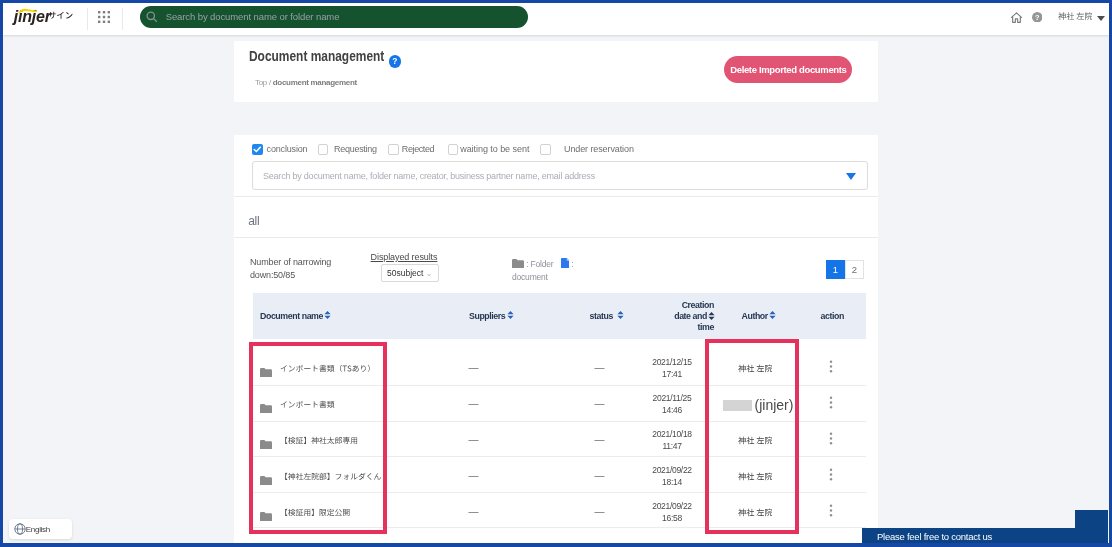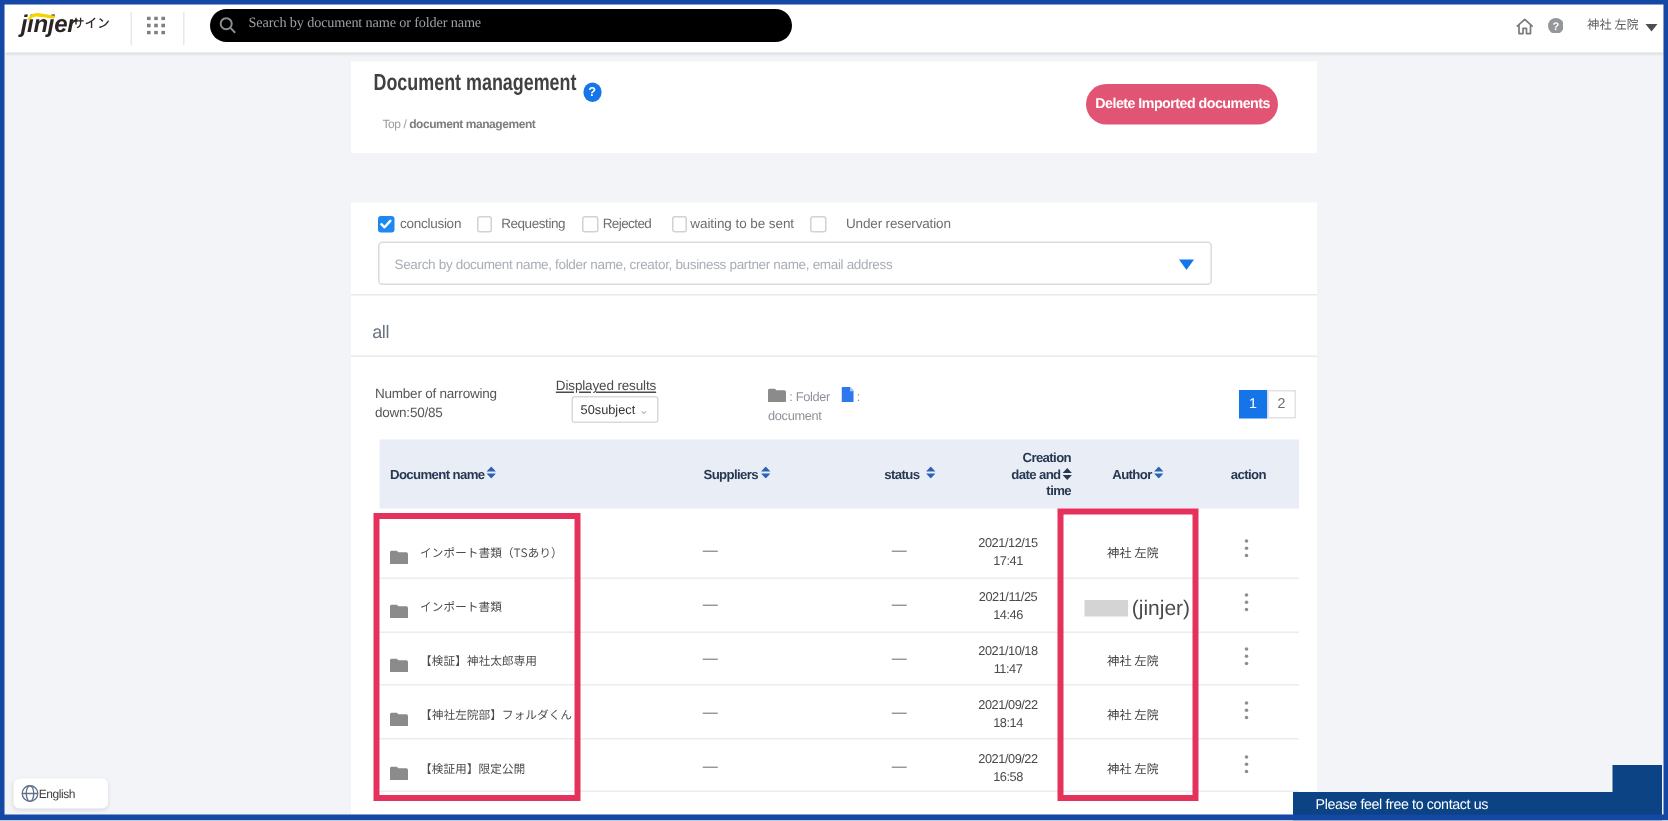--- a/index.html
+++ b/index.html
@@ -1,34 +1,34 @@
 <!DOCTYPE html>
 <html><head><meta charset="utf-8"><style>
 * { margin:0; padding:0; box-sizing:border-box; }
 html,body { width:1112px; height:547px; overflow:hidden; }
 body { font-family:"Liberation Sans",sans-serif; background:#f3f4f8; position:relative; }
 .frame { position:absolute; inset:0; border:3px solid #1547a5; border-bottom-width:4px; z-index:60; pointer-events:none; }
 .abs { position:absolute; }
 div.abs > svg { display:block; }
 .topbar { position:absolute; left:3px; right:3px; top:3px; height:31.5px; background:#fff; box-shadow:0 1px 2px rgba(80,80,90,0.18); z-index:5; }
 .vline { position:absolute; top:5px; height:22px; width:1px; background:#e8e8e8; }
-.searchpill { position:absolute; left:136.7px; top:2.8px; width:388px; height:22px; border-radius:11px; background:#000000;font-family:Liberation Serif, serif; }
+.searchpill { position:absolute; left:136.7px; top:2.8px; width:388px; height:22px; border-radius:11px; background:#14532d; }
 .sph { position:absolute; left:26px; top:5.5px; font-size:9.5px; letter-spacing:-0.1px; color:#9aa0a6; }
 .card1 { position:absolute; left:234px; top:40.5px; width:644px; height:61.5px; background:#fff; z-index:1; }
 .card2 { position:absolute; left:234px; top:135px; width:644px; height:408px; background:#fff; z-index:1; }
 .title { position:absolute; left:15px; top:6.3px; font-size:15.5px; font-weight:bold; color:#414141; transform:scaleX(0.77); transform-origin:0 0; white-space:nowrap; }
 .qmark { position:absolute; left:154.5px; top:14.5px; width:12.5px; height:12.5px; border-radius:50%; background:#1675e8; color:#fff; font-size:8.5px; font-weight:bold; text-align:center; line-height:12.5px; }
 .crumb { position:absolute; left:21px; top:37.5px; font-size:8px; letter-spacing:-0.3px; color:#9b9b9b; }
 .crumb b { color:#7d7d7d; }
 .delbtn { position:absolute; left:490.4px; top:15.5px; width:128px; height:27px; border-radius:13.5px; background:#e25474; color:#fff; font-size:9.5px; font-weight:bold; text-align:center; line-height:27px; letter-spacing:-0.35px; }
 .cb { position:absolute; top:9.4px; width:10.5px; height:10.5px; border:1px solid #d2d2d2; border-radius:2px; background:#fff; }
 .cbc { border:none; background:#1e87f0; }
 .cb svg { display:block; }
 .cblab { position:absolute; top:9.3px; font-size:9px; color:#6e6e6e; line-height:11px; white-space:nowrap; }
-.sinput { position:absolute; left:18px; top:26px; width:556px; height:29px; border:1px solid #dcdcdc; border-radius:3px; background:#fff;text-align:right; }
+.sinput { position:absolute; left:18px; top:26px; width:616px; height:29px; border:1px solid #dcdcdc; border-radius:3px; background:#fff;text-align:right; }
 .sinput .ph { position:absolute; left:10px; top:8.5px; font-size:9px; letter-spacing:-0.22px; color:#a9aeb6; }
 .bluecaret { position:absolute; right:11px; top:11px; width:0; height:0; border-left:5.5px solid transparent; border-right:5.5px solid transparent; border-top:7px solid #1675e8; }
 .hr { position:absolute; left:0; width:644px; height:1px; background:#eaeaea; }
 .all { position:absolute; left:14.2px; top:78.8px; font-size:12px; letter-spacing:-0.3px; color:#6b7280; }
 .narrow { position:absolute; left:16px; top:120.9px; font-size:9px; letter-spacing:-0.15px; color:#565656; line-height:13px; }
 .dispres { position:absolute; left:130px; top:117.2px; width:80px; text-align:center; font-size:9px; letter-spacing:-0.1px; color:#4a4a4a;text-decoration:underline; }
 .selbox { position:absolute; left:147px; top:128.7px; width:57.6px; height:18.7px; border:1px solid #d9d9d9; border-radius:2px; background:#fff; font-size:8.5px; color:#333; text-align:center; line-height:17.5px; }
 .selbox .car { color:#b5b5b5; font-size:8px; }
 .legend { position:absolute; left:278px; top:122.5px; width:76px; font-size:8.5px; letter-spacing:-0.2px; color:#8d9199; line-height:11.5px; }
 .pag1 { position:absolute; left:591.8px; top:124.5px; width:19px; height:19px; background:#1574e8; color:#fff; font-size:9.5px; text-align:center; line-height:19px; z-index:2; }

